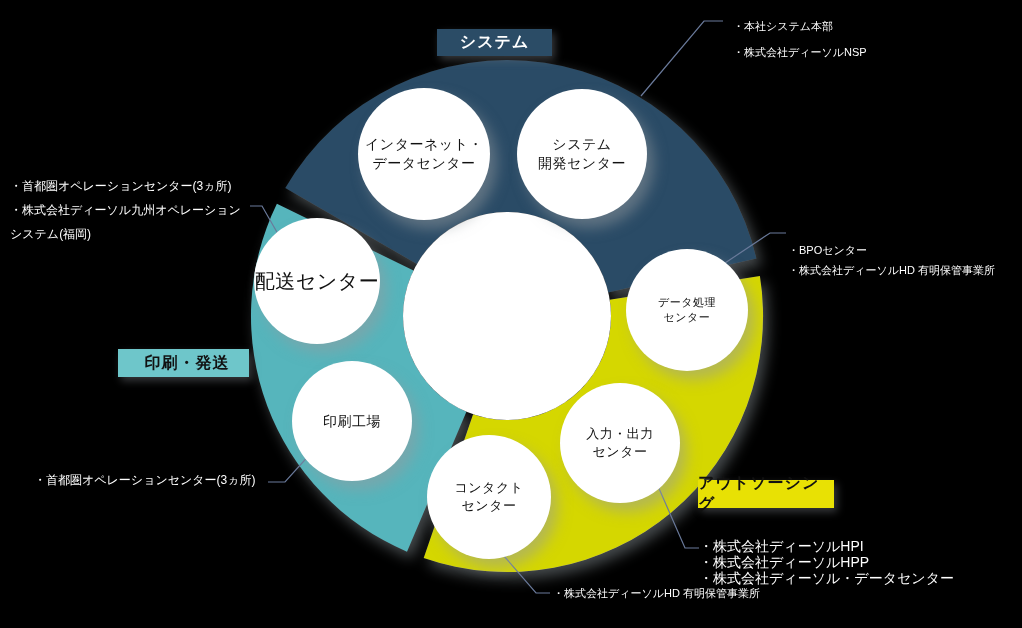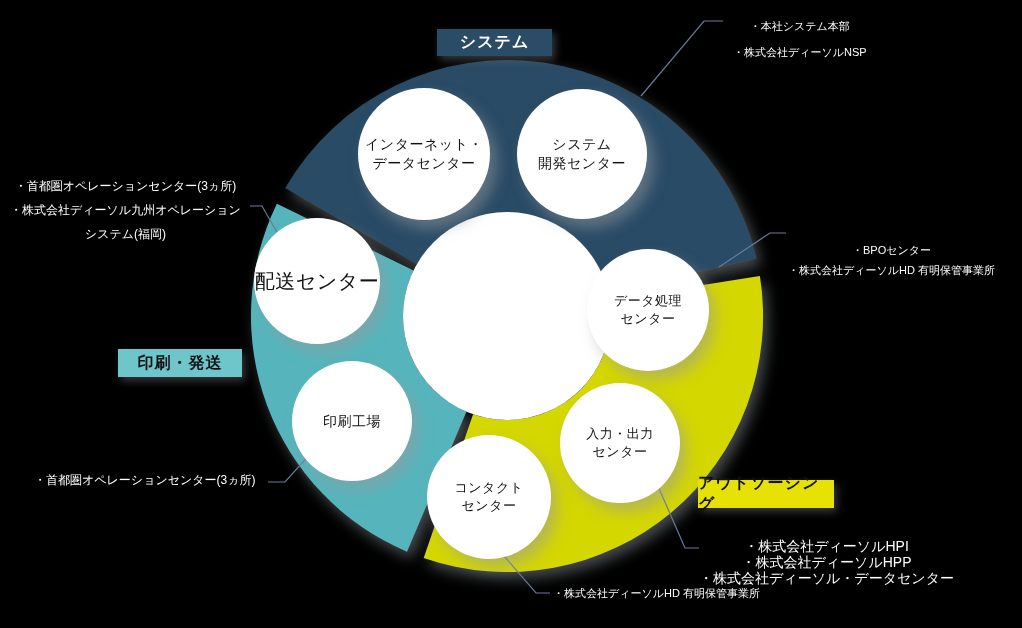--- a/index.html
+++ b/index.html
@@ -12,38 +12,38 @@
   
   .node{
     position:absolute;border-radius:50%;background:#fff;
     display:flex;align-items:center;justify-content:center;text-align:center;
     font-weight:normal;color:#111;white-space:pre-line;line-height:1.35;
     letter-spacing:0.5px;
     box-shadow:7px 9px 14px rgba(150,155,160,0.50);
   }
   .node-internet{left:358px;top:88px;width:132px;height:132px;font-size:14px;}
   .node-sysdev{left:517px;top:89px;width:130px;height:130px;font-size:14px;}
-  .node-dataproc{left:587px;top:249px;width:122px;height:122px;font-size:13px;}
+  .node-dataproc{left:626px;top:249px;width:122px;height:122px;font-size:11px;}
   .node-io{left:560px;top:383px;width:120px;height:120px;font-size:13px;}
   .node-contact{left:427px;top:435px;width:124px;height:124px;font-size:13px;}
   .node-printfactory{left:292px;top:361px;width:120px;height:120px;font-size:14px;}
   .node-delivery{left:254px;top:218px;width:126px;height:126px;font-size:20px;}
 
   
   .chip{
     position:absolute;display:flex;align-items:center;justify-content:center;
     font-weight:bold;font-size:16px;letter-spacing:1px;
     box-shadow:3px 4px 8px rgba(120,125,130,0.45);
   }
   .chip-system{left:437px;top:29px;width:115px;height:27px;color:#fff;}
-  .chip-print{left:118px;top:349px;width:124px;height:28px;color:#111;}
+  .chip-print{left:118px;top:349px;width:124px;height:28px;color:#111;padding-left:7px;}
   .chip-outsourcing{left:698px;top:480px;width:136px;height:28px;color:#111;}
 
   
-  .annot{position:absolute;color:#fff;text-align:center;}
+  .annot{position:absolute;color:#fff;}
   .annot div{white-space:nowrap;}
   .annot-sysdev{left:733px;top:13px;font-size:11px;line-height:26px;}
   .annot-dataproc{left:788px;top:240px;font-size:11px;line-height:20px;}
   .annot-io{left:699px;top:538px;font-size:14px;line-height:16px;}
   .annot-contact{left:553px;top:586px;font-size:11px;line-height:15px;}
   .annot-delivery{left:10px;top:174px;font-size:12px;line-height:24px;}
   .annot-printfactory{left:34px;top:473px;font-size:12px;line-height:15px;}
 </style>
 </head>
 <body>

